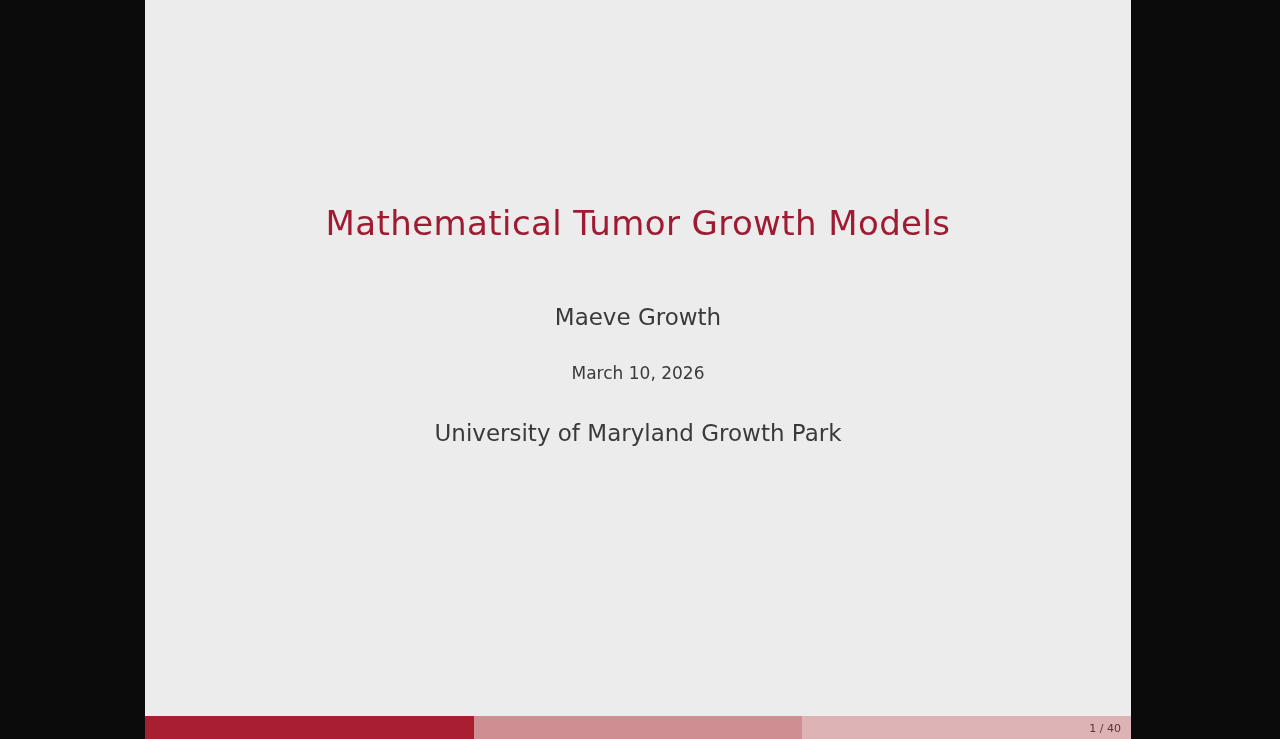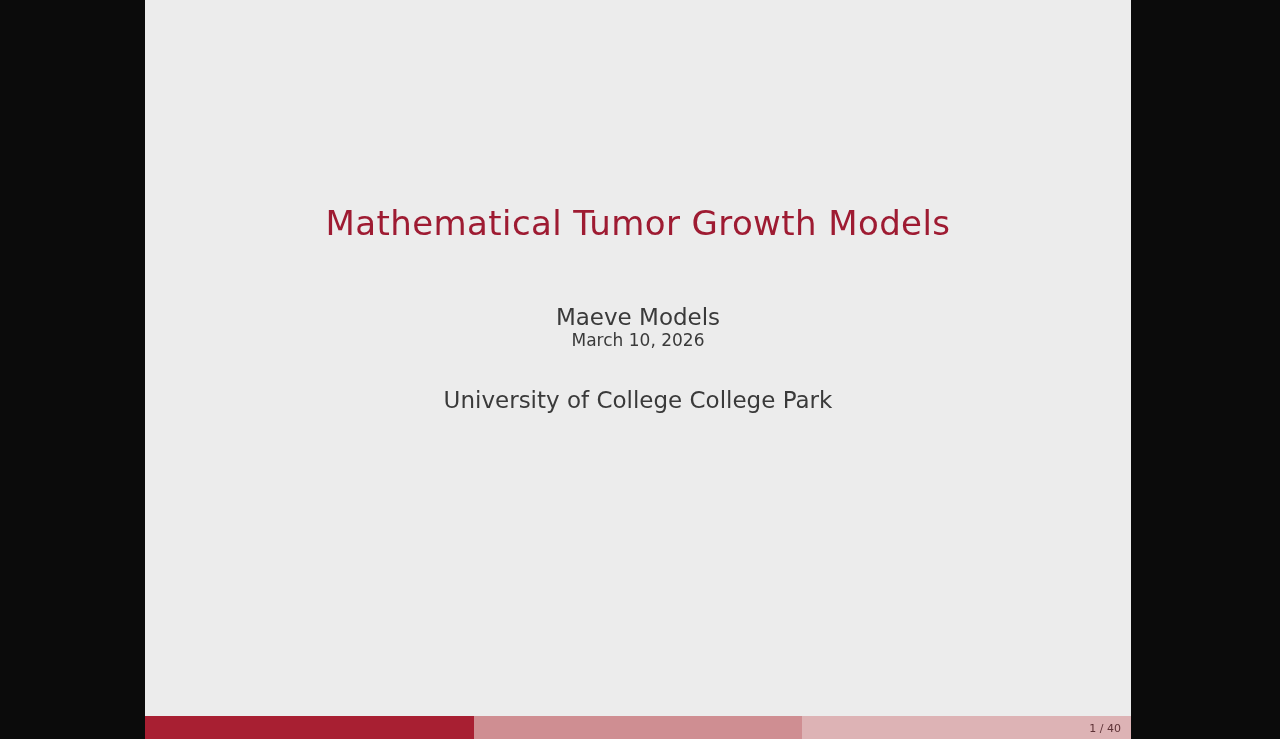--- a/index.html
+++ b/index.html
@@ -65,20 +65,21 @@
 
   .slide-author {
     margin-top: 62px;
     font-size: 23px;
     font-weight: 400;
     color: #3a3a3a;
     text-align: center;
   }
 
   .slide-date {
+    margin-top: 33px;
     font-size: 17px;
     font-weight: 400;
     color: #3a3a3a;
     text-align: center;
   }
 
   .slide-institution {
     margin-top: 37px;
     font-size: 23px;
     font-weight: 400;
@@ -121,25 +122,25 @@
 <div class="screen">
 
   <div class="letterbox-left"></div>
   <div class="letterbox-right"></div>
 
   <div class="slide">
 
     <div class="slide-body">
       <div class="slide-title">Mathematical Tumor Growth Models</div>
 
-      <div class="slide-author">Maeve Models</div>
+      <div class="slide-author">Maeve Growth</div>
 
       <div class="slide-date">March 10, 2026</div>
 
-      <div class="slide-institution">University of College College Park</div>
+      <div class="slide-institution">University of Maryland Growth Park</div>
     </div>
 
     <div class="footline">
       <div class="foot-seg foot-seg-1"></div>
       <div class="foot-seg foot-seg-2"></div>
       <div class="foot-seg foot-seg-3">
         <span class="page-number">1 / 40</span>
       </div>
     </div>
 

